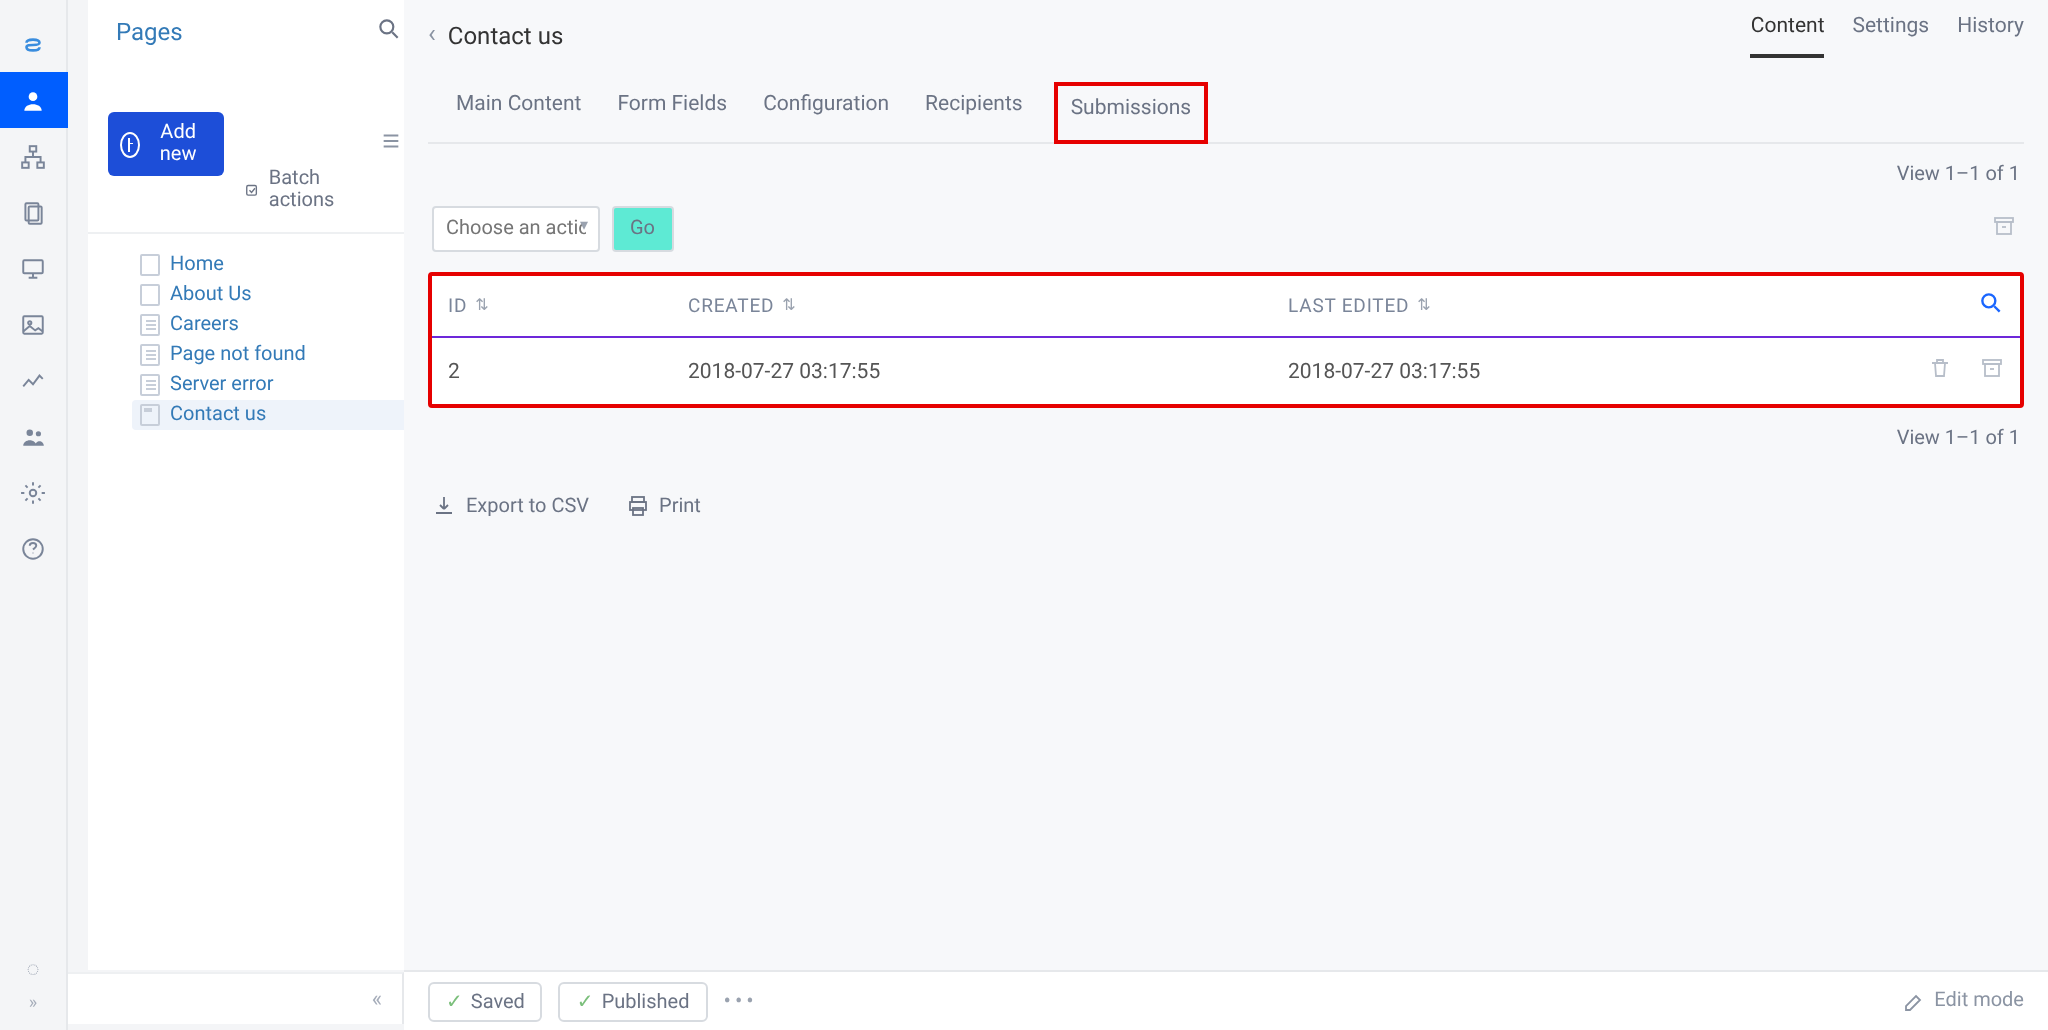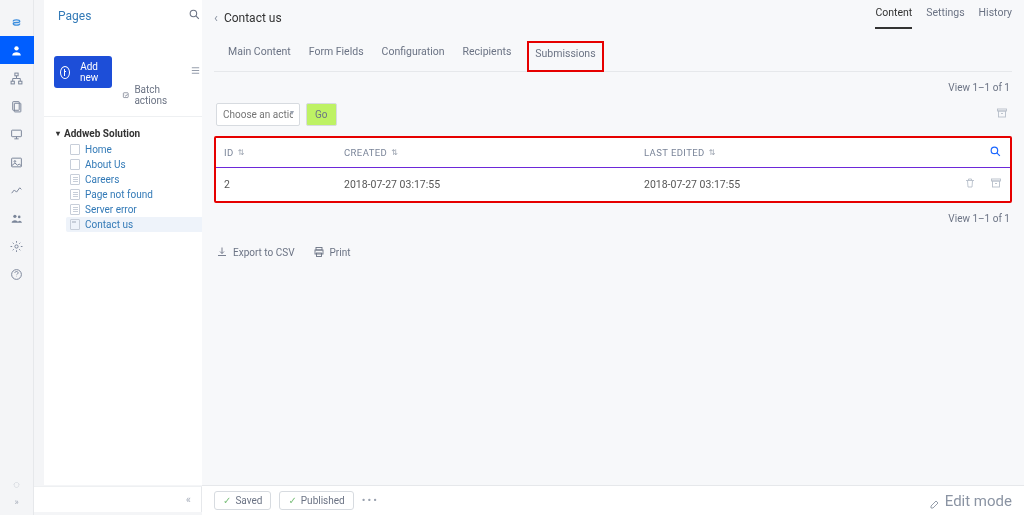--- a/index.html
+++ b/index.html
@@ -44,21 +44,21 @@
 
 .sub-tabs { display:flex; gap:14px; padding:6px 12px 0 12px; font-size:10.5px; border-bottom:1px solid #e6e8eb; margin:0 12px;}
 .sub-tabs span { color:#6b7384; cursor:pointer; padding:4px 2px 10px 2px;}
 .sub-tabs span.hl { border:2px solid #e60000; color:#6b7384; padding:4px 6px 10px 6px; margin-bottom:-1px;}
 
 .pager-top,.pager-bot { text-align:right; color:#6b7384; font-size:10px; padding:10px 14px 6px 0;}
 .action-row { display:flex; align-items:center; gap:6px; padding:4px 0 10px 14px;}
 .sel-action { width:84px; font-size:10px; color:#6b7384; border:1px solid #d7dbe0; background:#fff; border-radius:2px; padding:5px 6px; appearance:none; position:relative;}
 .sel-wrap { position:relative;}
 .sel-wrap::after{content:"▾"; position:absolute; right:6px; top:5px; color:#9aa2af; font-size:8px; pointer-events:none;}
-.go-btn { border:1px solid #d7dbe0; background:#bef264; color:#6b7384; font-size:10px; padding:5px 8px; border-radius:2px; cursor:pointer;}
+.go-btn { border:1px solid #d7dbe0; background:#5eead4; color:#6b7384; font-size:10px; padding:5px 8px; border-radius:2px; cursor:pointer;}
 .arch-ico { margin-left:auto; margin-right:16px; color:#b7bec9;}
 
 .grid { margin:0 12px; border:2px solid #e60000; border-radius:2px;}
 .grid-head,.grid-row { display:grid; grid-template-columns:120px 300px 1fr 60px; align-items:center; }
 .grid-head { background:#fff; color:#7a8599; font-size:9.5px; letter-spacing:.4px; padding:7px 8px; border-bottom:1px solid #6d28d9;}
 .grid-head .h { display:flex; align-items:center; gap:4px; cursor:pointer;}
 .sort-glyph{ font-size:8px; color:#9aa2af; line-height:6px;}
 .h-search { justify-self:end; color:#1a66ff; }
 .h-search svg{width:13px;height:13px;}
 .grid-row { background:#fff; color:#555; font-size:10.5px; padding:9px 8px;}
@@ -66,21 +66,21 @@
 .row-actions svg{width:12px;height:12px;cursor:pointer;}
 
 .exports { display:flex; gap:18px; padding:16px 14px; color:#6b7384; font-size:10px;}
 .exports span{display:flex;align-items:center;gap:5px;cursor:pointer;}
 .exports svg{width:12px;height:12px;}
 
 .footer { position:absolute; left:202px; right:0; bottom:0; height:30px; background:#fff; border-top:1px solid #e6e8eb; display:flex; align-items:center; padding:0 12px;}
 .status-pill { display:flex;align-items:flex-end;gap:4px; border:1px solid #d7dbe0; color:#6b7384; font-size:10px; padding:3px 8px; border-radius:3px; margin-right:8px;}
 .status-pill::before{content:"✓"; color:#7bbf7b; font-size:10px;}
 .dots{color:#9aa2af; letter-spacing:2px; cursor:pointer;}
-.footer-right{margin-left:auto; display:flex;align-items:flex-end;gap:4px; color:#8b94a3; font-size:15px;}
+.footer-right{margin-left:auto; display:flex;align-items:flex-start;gap:4px; color:#8b94a3; font-size:10px;}
 .footer-right svg{width:12px;height:12px;}
 </style>
 </head>
 <body>
 
 <div class="icon-rail">
   <div class="rail-item rail-logo">
       <svg viewBox="0 0 24 24" fill="none" stroke="currentColor" stroke-width="2.4">
         <path d="M6 10c0-4 12-4 12 0s-12 0-12 4 12 4 12 0"></path>
       </svg>
@@ -165,23 +165,20 @@
           <rect x="4" y="4" width="14" height="14" rx="2"></rect>
           <path d="M8 11l3 3 5-6"></path>
         </svg>
         <span>Batch actions</span>
       </span>
     <span class="list-toggle"><svg viewBox="0 0 24 24" fill="none" stroke="currentColor" stroke-width="2">
           <path d="M4 6h16M4 12h16M4 18h16"></path>
         </svg></span>
   </div>
   <div class="tree">
-    <div class="tree-root">
-        <span>Addweb Solution</span>
-      </div>
     <div class="tree-children">
       <div class="tree-item">
           <span class="page-ico"></span>
           <span>Home</span>
         </div>
       <div class="tree-item">
           <span class="page-ico"></span>
           <span>About Us</span>
         </div>
       <div class="tree-item">

